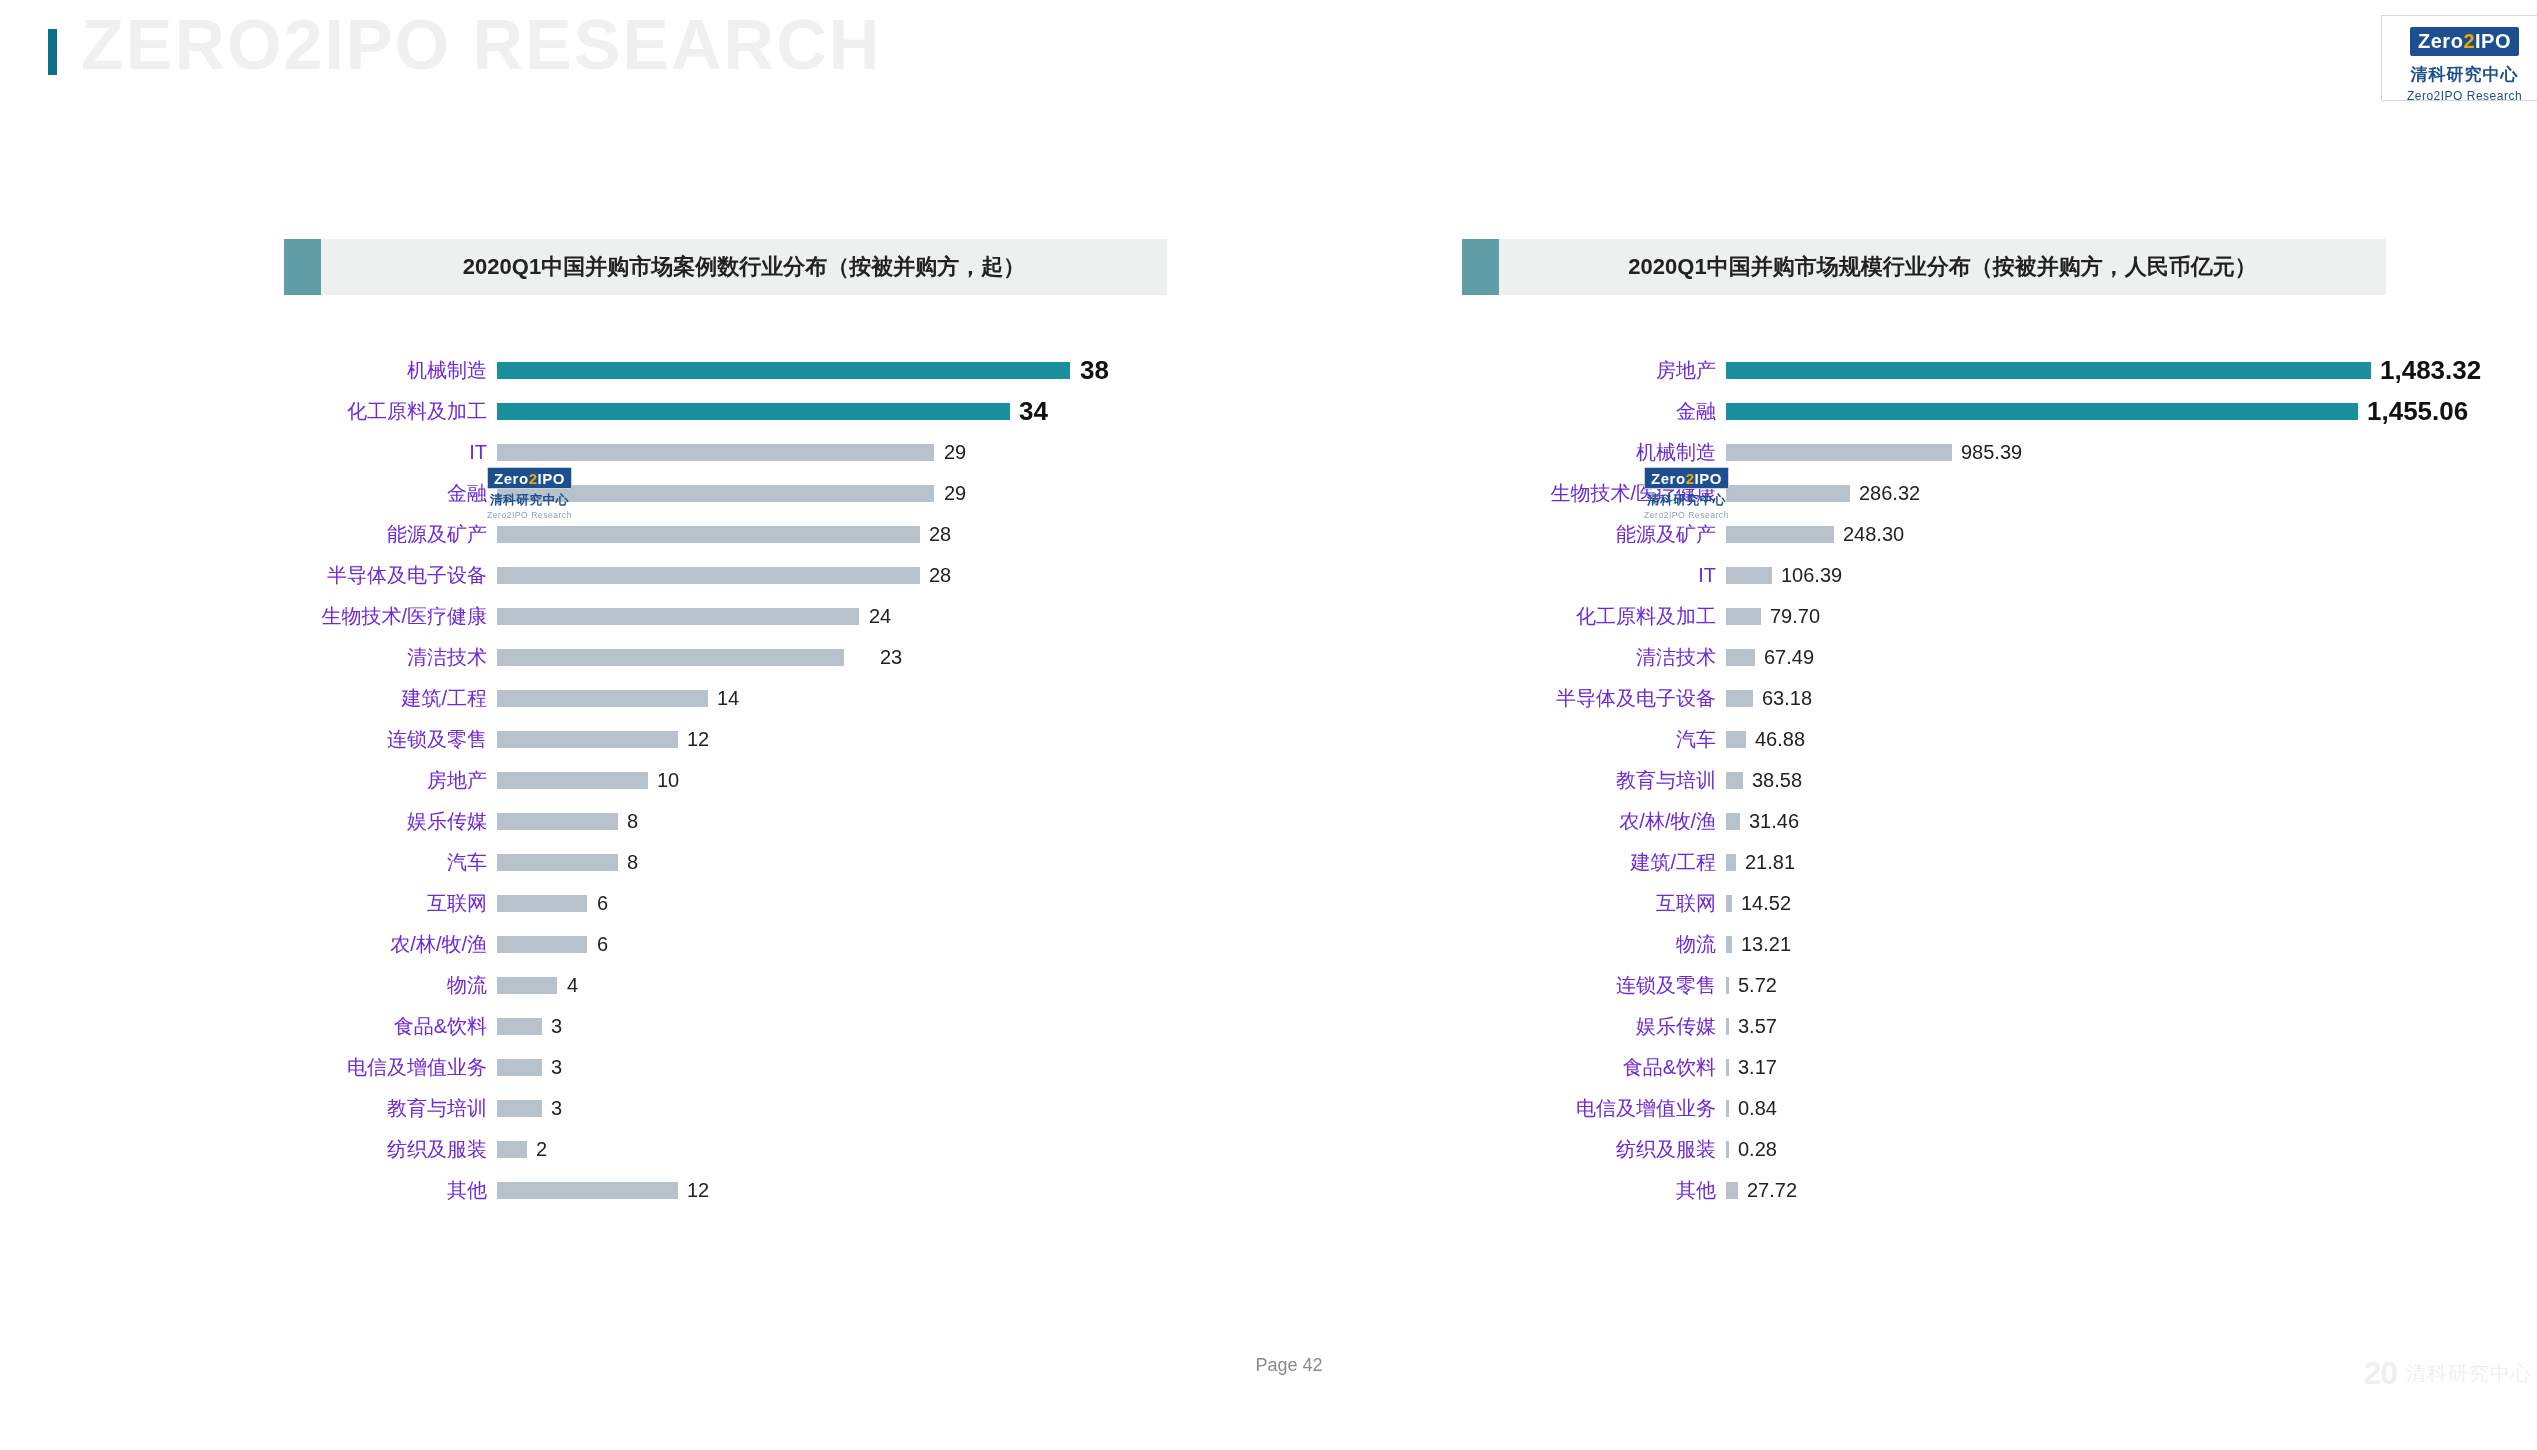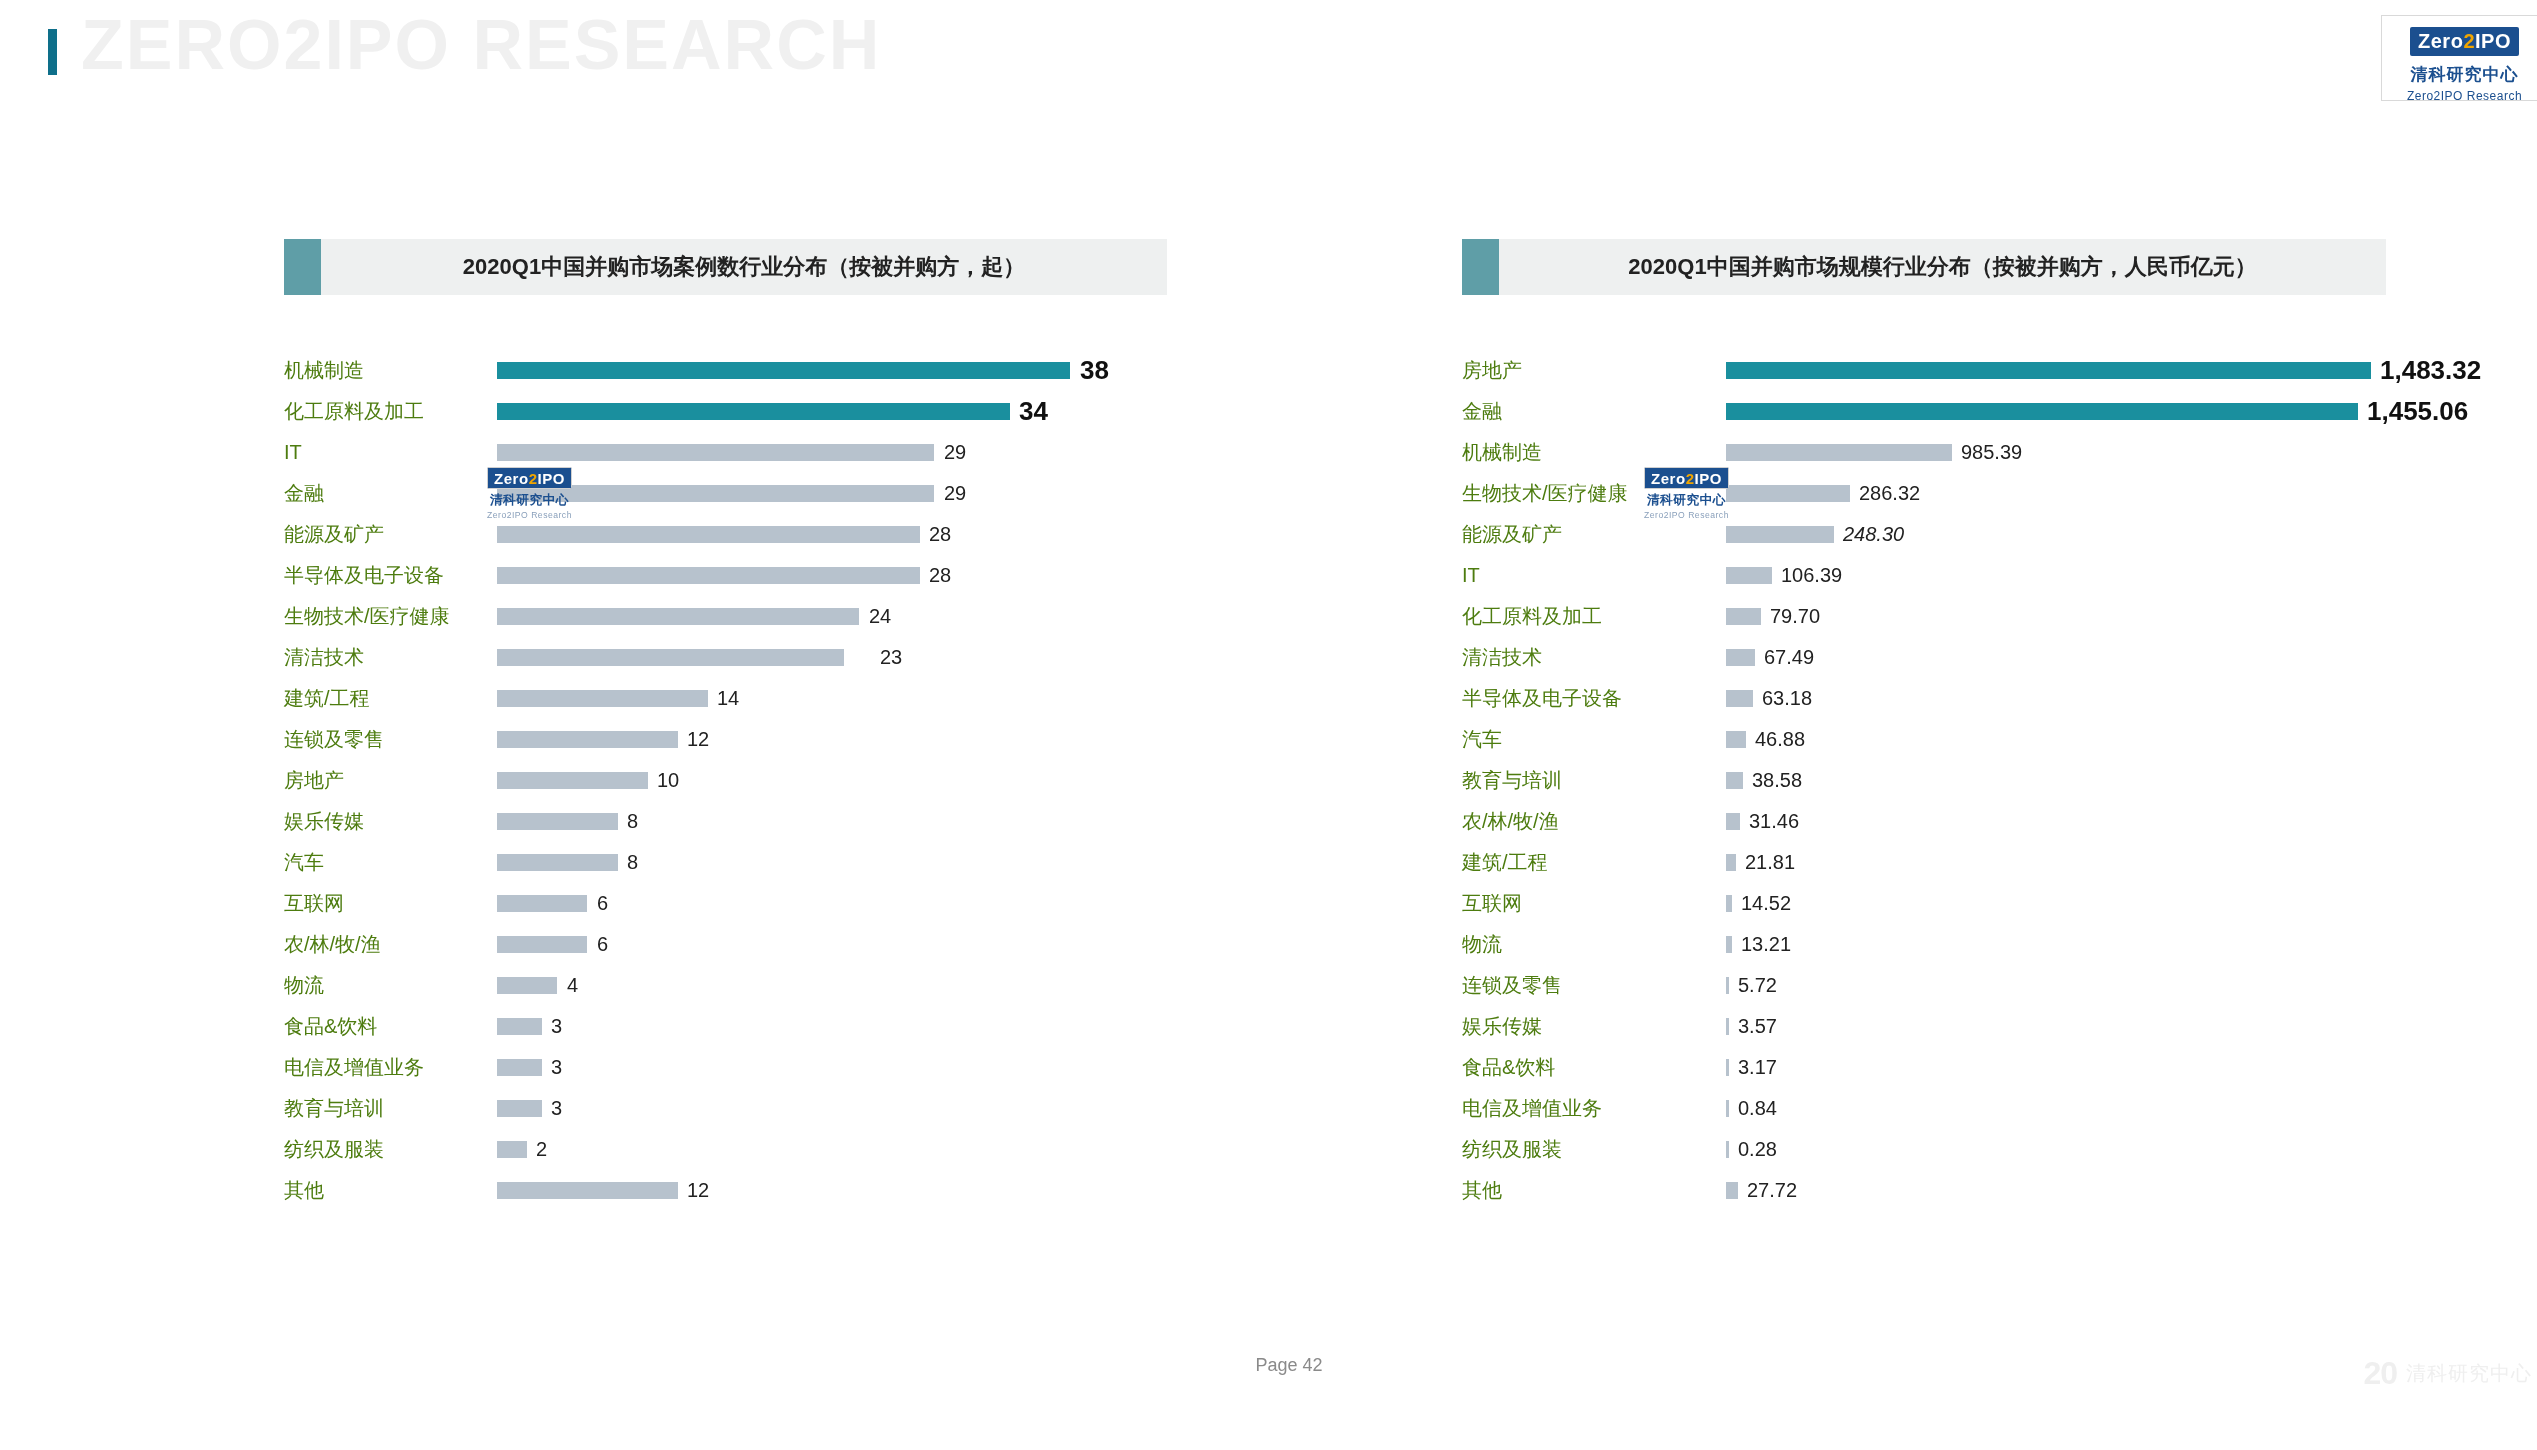--- a/index.html
+++ b/index.html
@@ -142,23 +142,23 @@
 
   .row {
     position: relative;
     height: 41px;
   }
   .row-label {
     position: absolute;
     top: 0;
     height: 41px;
     line-height: 41px;
-    text-align: left;
+    text-align: right;
     font-size: 20px;
-    color: #4d7c0f;
+    color: #6d28d9;
     white-space: nowrap;
   }
   .chart-left .row-label  { left: 0;  width: 203px; }
   .chart-right .row-label { left: 0;  width: 254px; }
 
   .bar {
     position: absolute;
     height: 17px;
     top: 12px;
     background: #b7c2cd;
@@ -393,21 +393,21 @@
       <div class="val" style="left: 499px;">985.39</div>
     </div>
     <div class="row">
       <div class="row-label">生物技术/医疗健康</div>
       <div class="bar" style="width: 124px;"></div>
       <div class="val" style="left: 397px;">286.32</div>
     </div>
     <div class="row">
       <div class="row-label">能源及矿产</div>
       <div class="bar" style="width: 108px;"></div>
-      <div class="val" style="left: 381px; font-style: italic;">248.30</div>
+      <div class="val" style="left: 381px;">248.30</div>
     </div>
     <div class="row">
       <div class="row-label">IT</div>
       <div class="bar" style="width: 46px;"></div>
       <div class="val" style="left: 319px;">106.39</div>
     </div>
     <div class="row">
       <div class="row-label">化工原料及加工</div>
       <div class="bar" style="width: 35px;"></div>
       <div class="val" style="left: 308px;">79.70</div>

